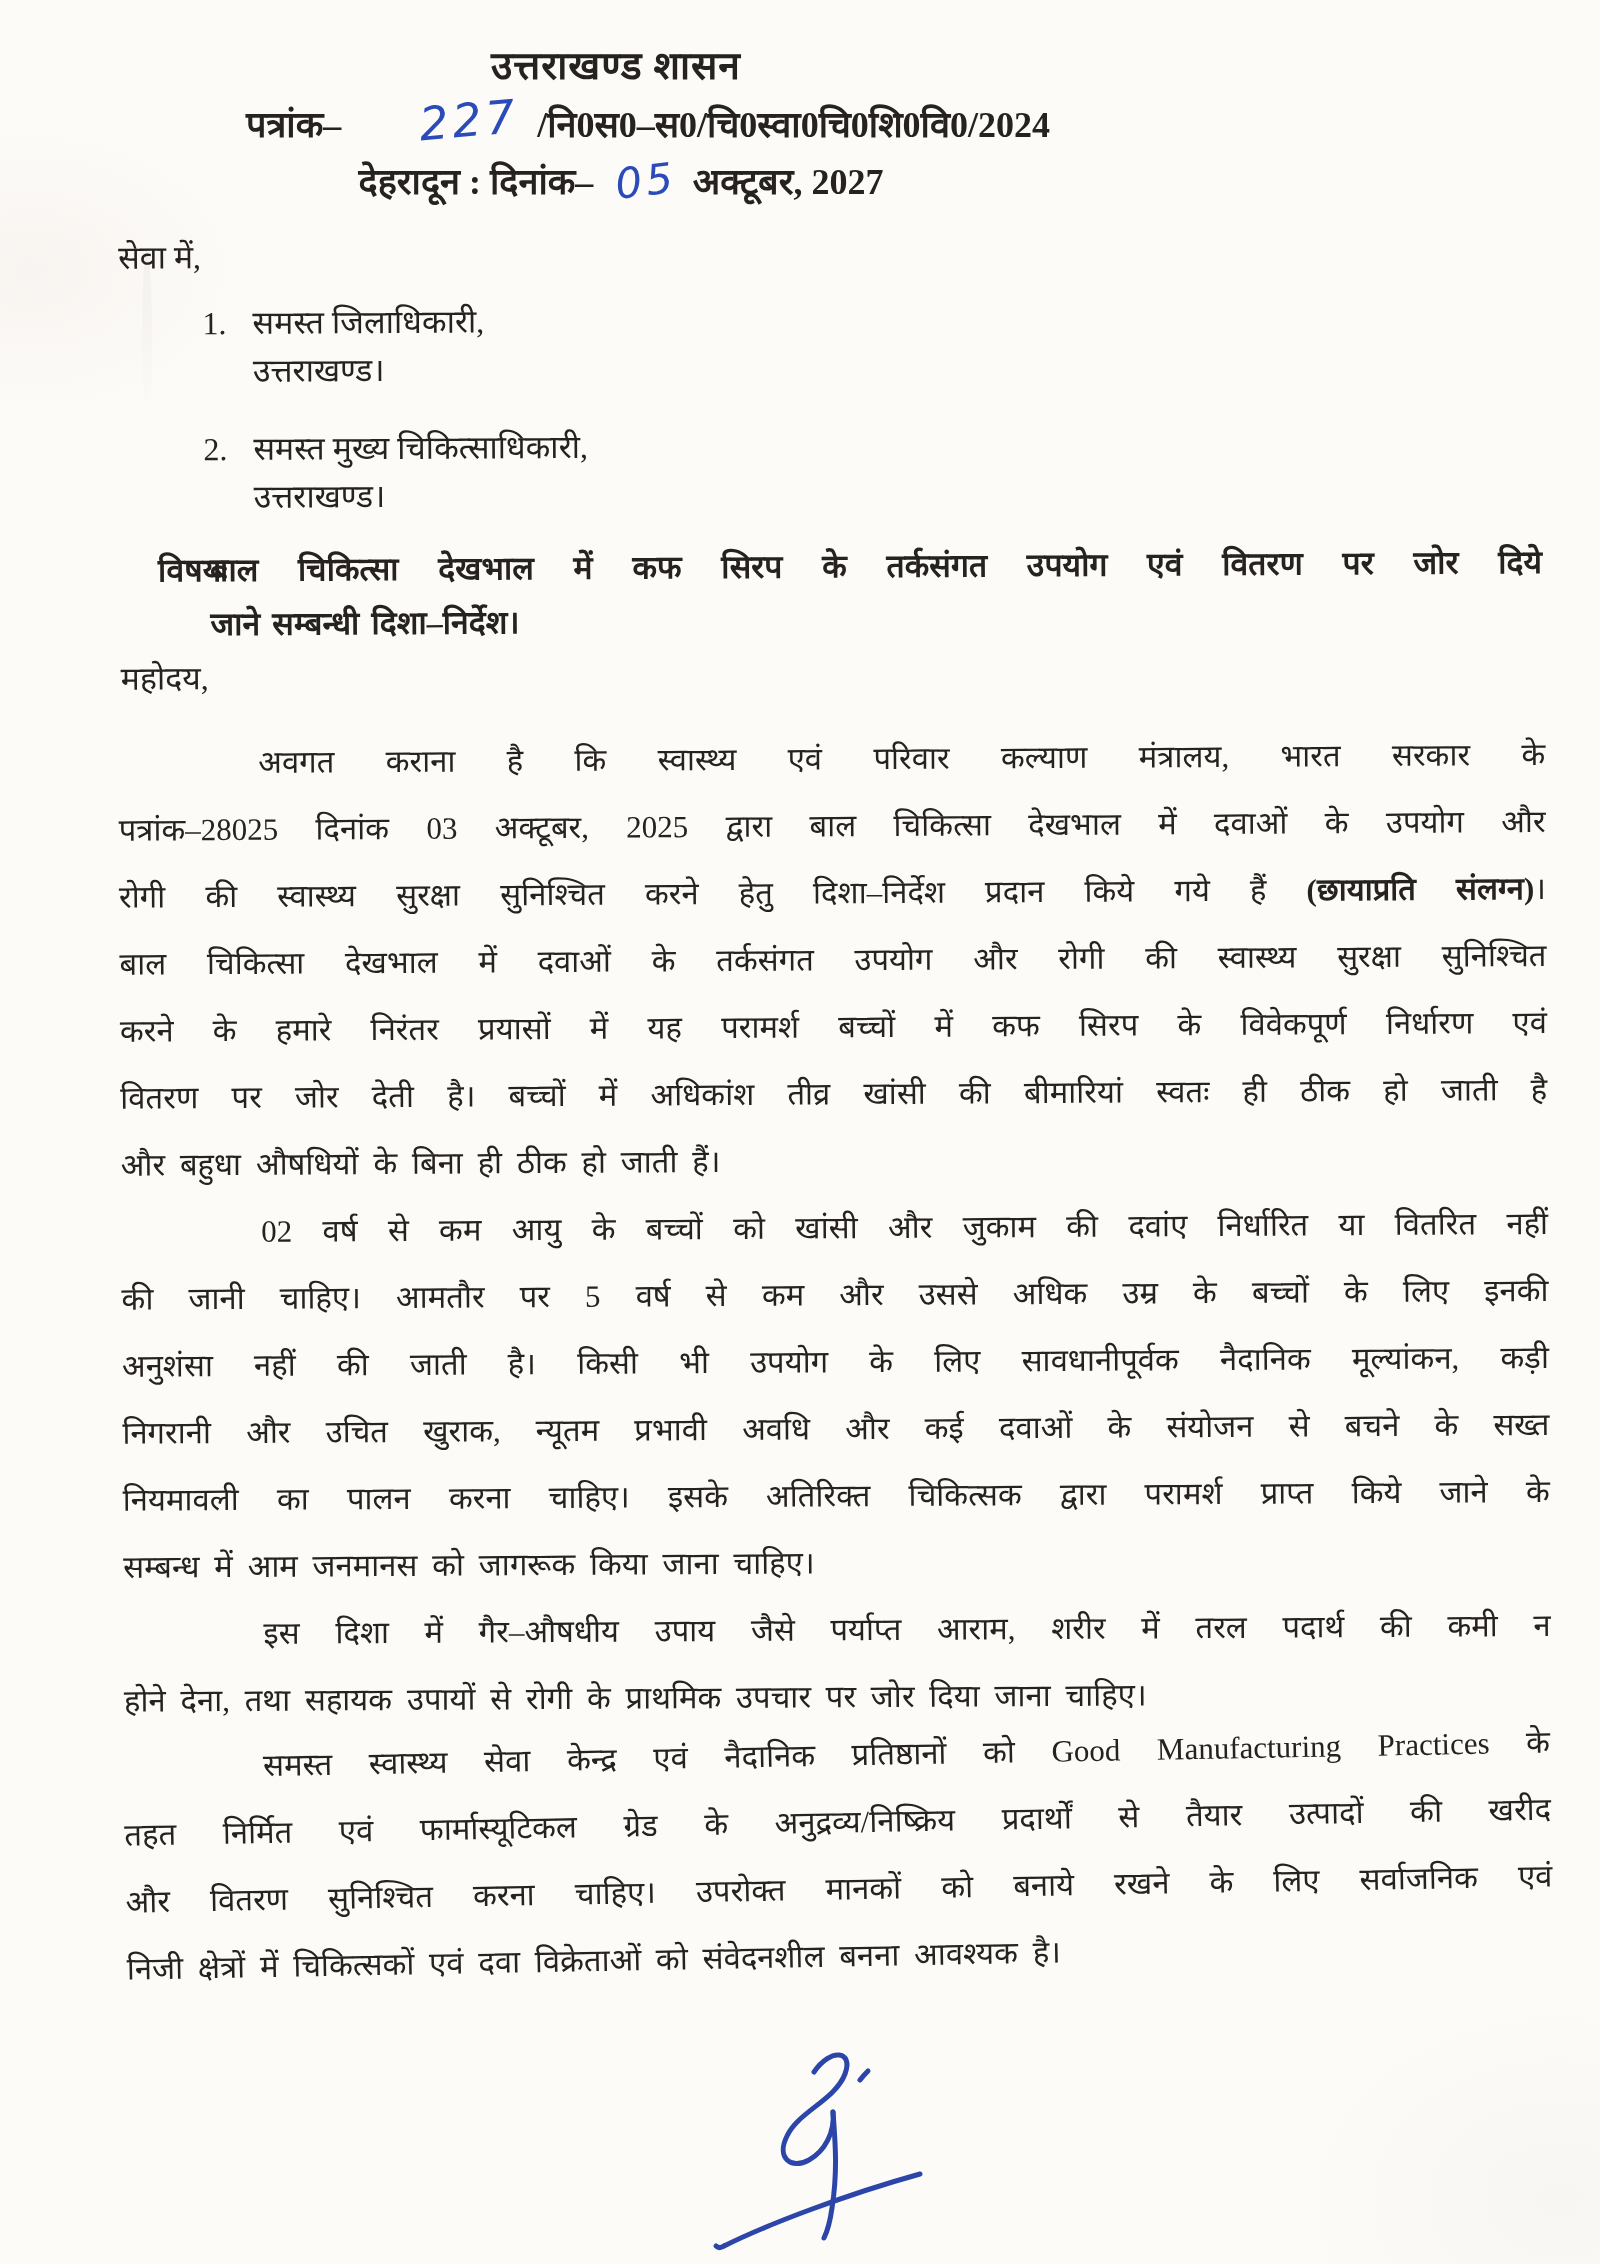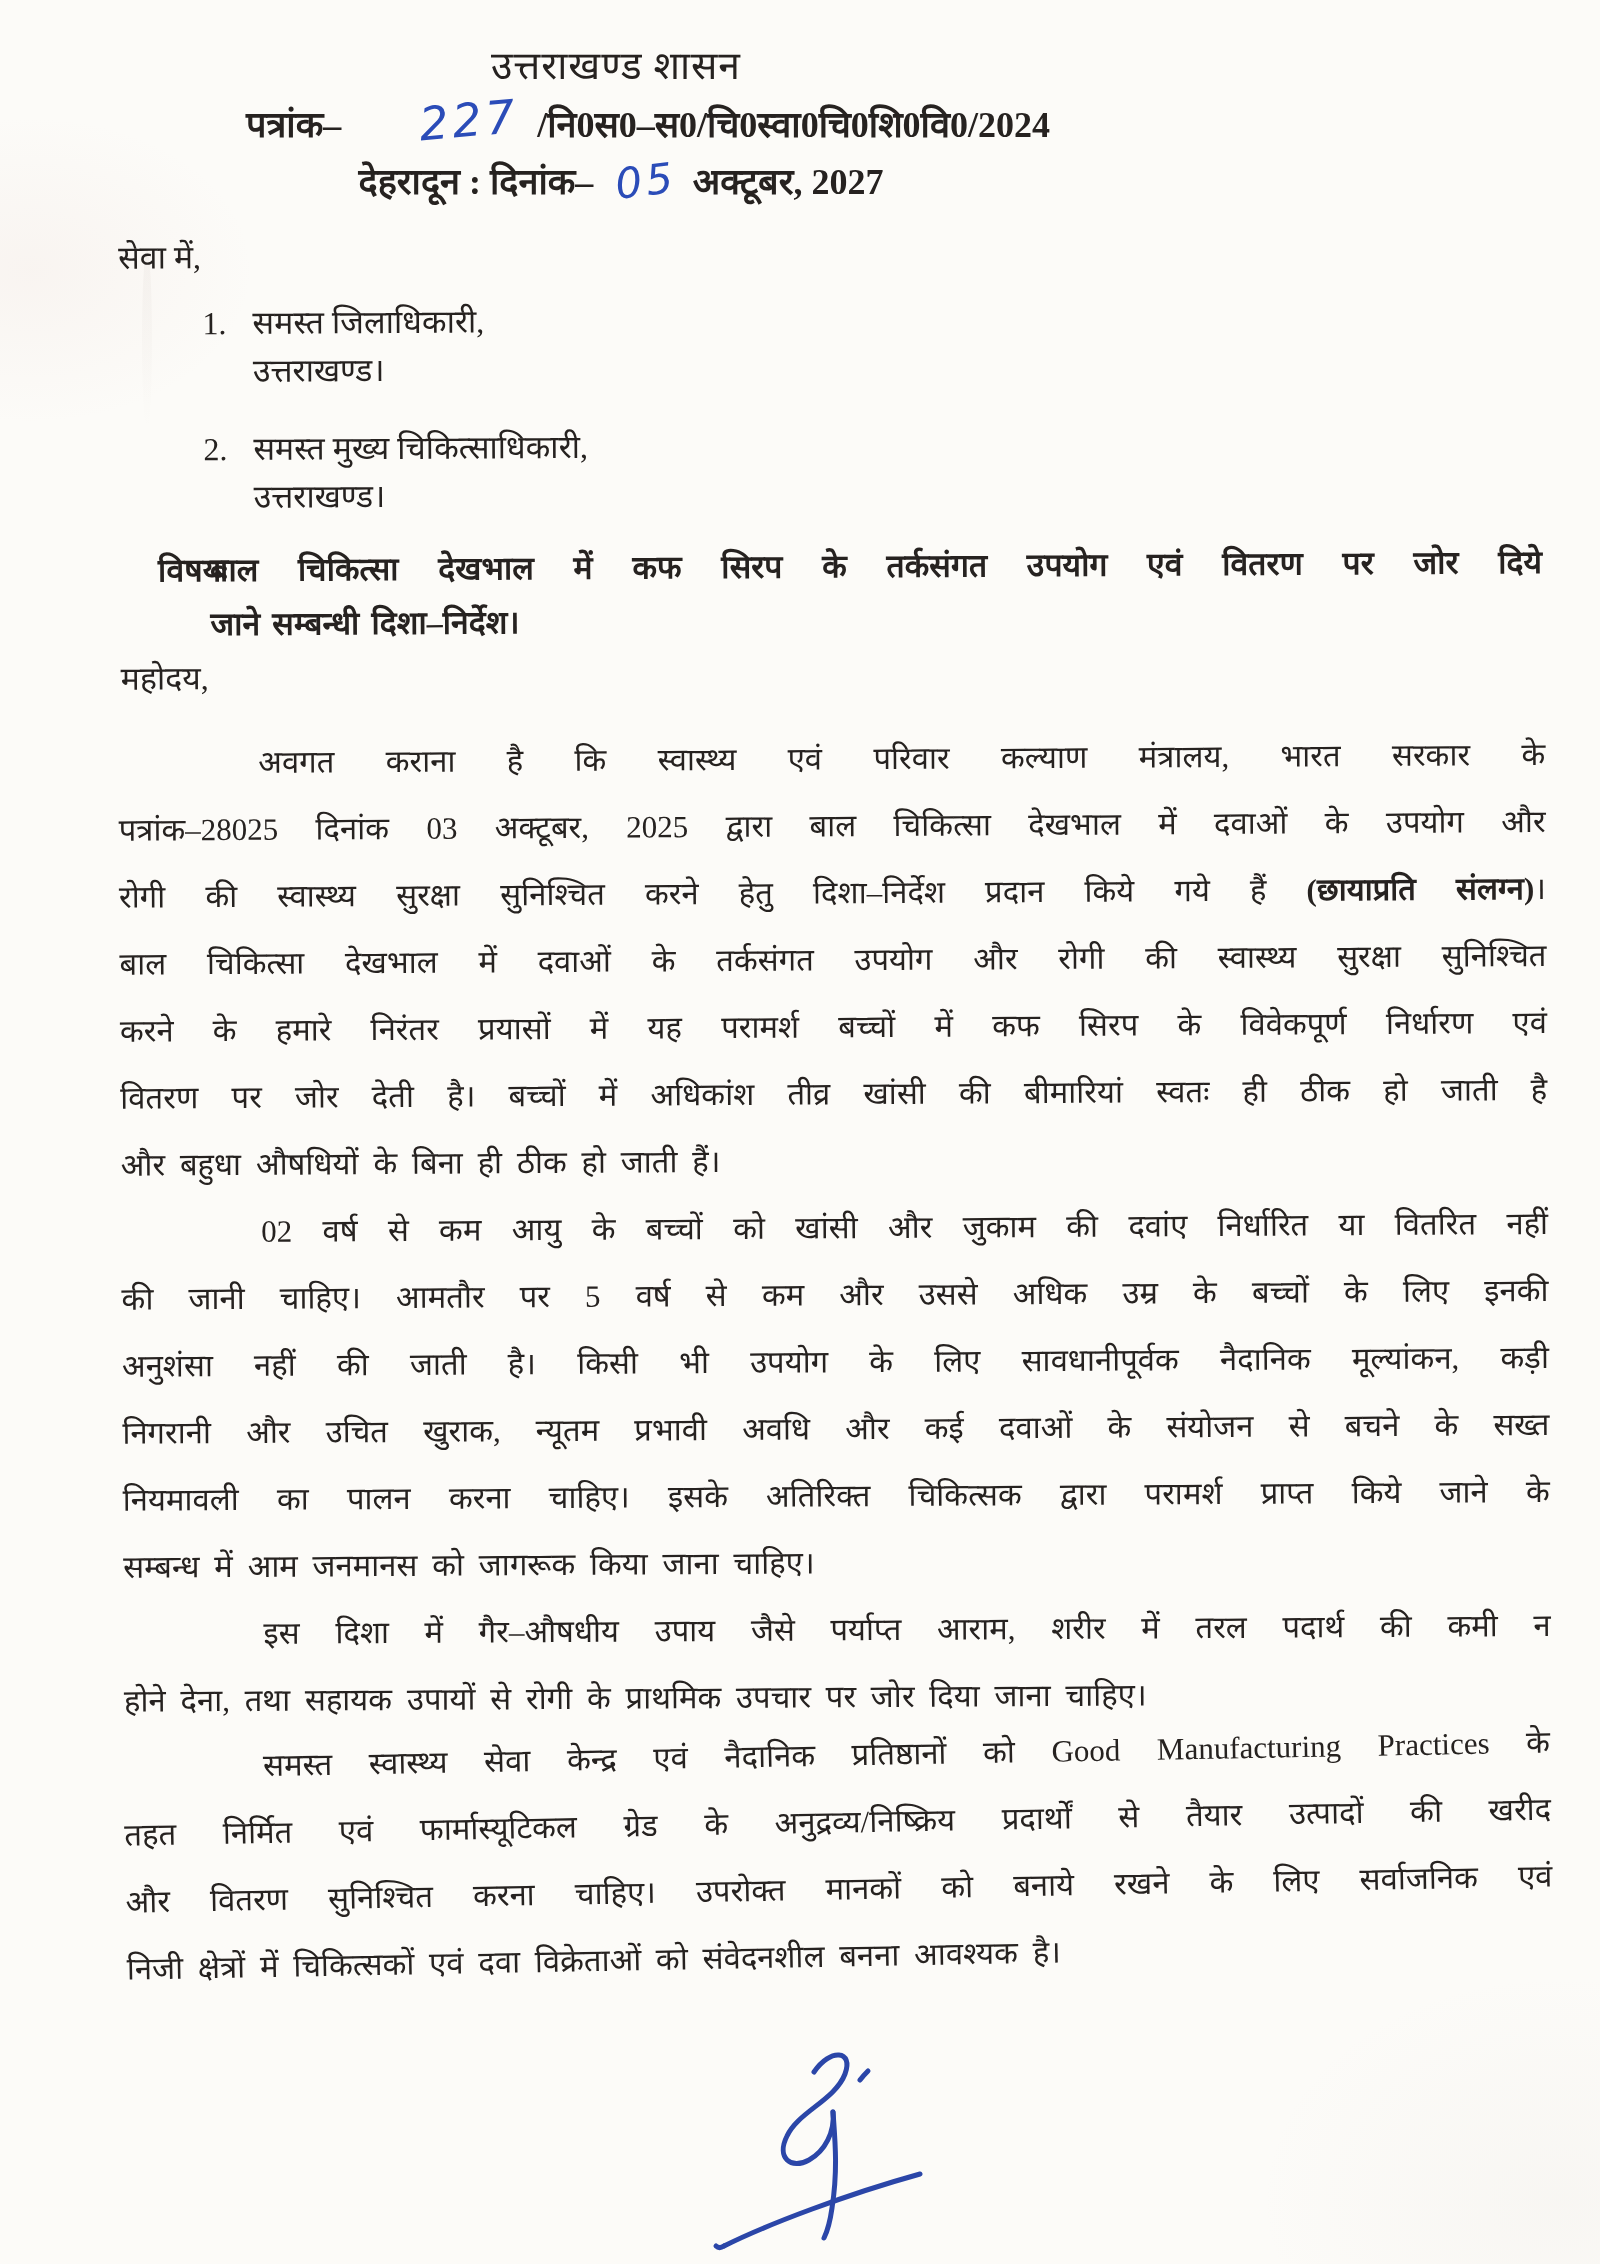--- a/index.html
+++ b/index.html
@@ -13,21 +13,21 @@
       #fcfbf8;
     overflow:hidden;
     color:#262220;
     font-family:"Liberation Serif","DejaVu Serif",serif;
   }
   .crease{position:absolute;left:142px;top:250px;width:10px;height:180px;
     background:linear-gradient(to bottom, rgba(120,100,90,0.05), rgba(120,100,90,0.0));
     border-radius:50%;}
   
   .letterhead{padding-top:40px;width:1220px;margin-left:6px;text-align:center;}
-  .org{font-size:39px;font-weight:normal;line-height:52px;letter-spacing:1px;}
+  .org{font-size:39px;font-weight:bold;line-height:52px;letter-spacing:1px;}
   .dept{font-size:37px;font-weight:bold;line-height:52px;}
   .refline{font-size:36px;font-weight:bold;line-height:58px;text-indent:64px;white-space:nowrap;}
   .dateline{font-size:36px;font-weight:bold;line-height:52px;text-indent:10px;white-space:nowrap;}
   .hand{
     font-family:"DejaVu Sans",sans-serif;
     color:#2b4cb8;font-weight:400;font-style:italic;
     display:inline-block;letter-spacing:4px;
   }
   .hand.refno{font-size:46px;transform:rotate(-5deg) translateY(2px);margin:0 18px 0 14px;}
   .hand.day{font-size:42px;transform:rotate(-7deg) translateY(2px);margin:0 16px 0 12px;}

